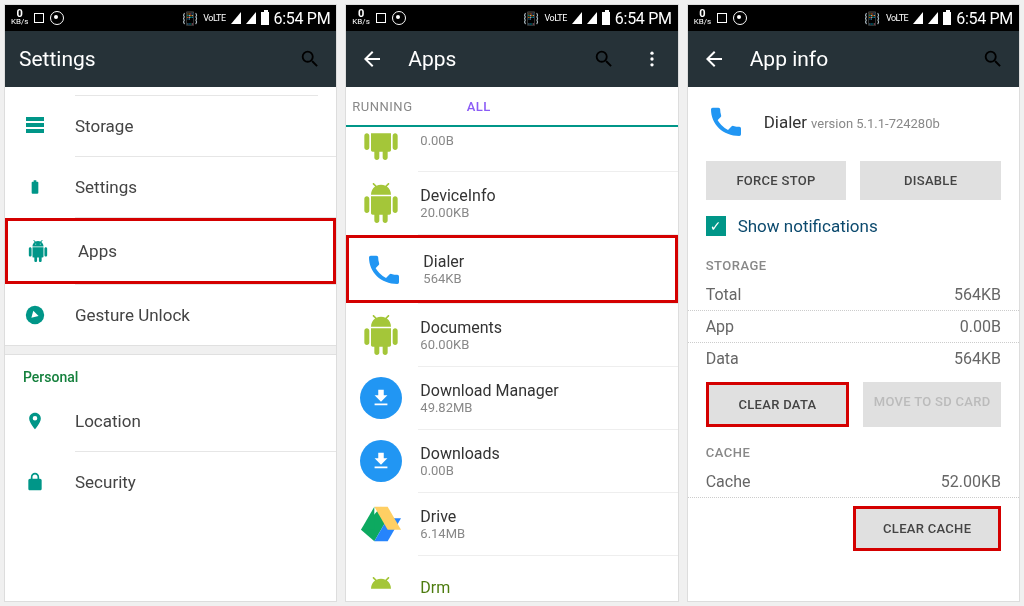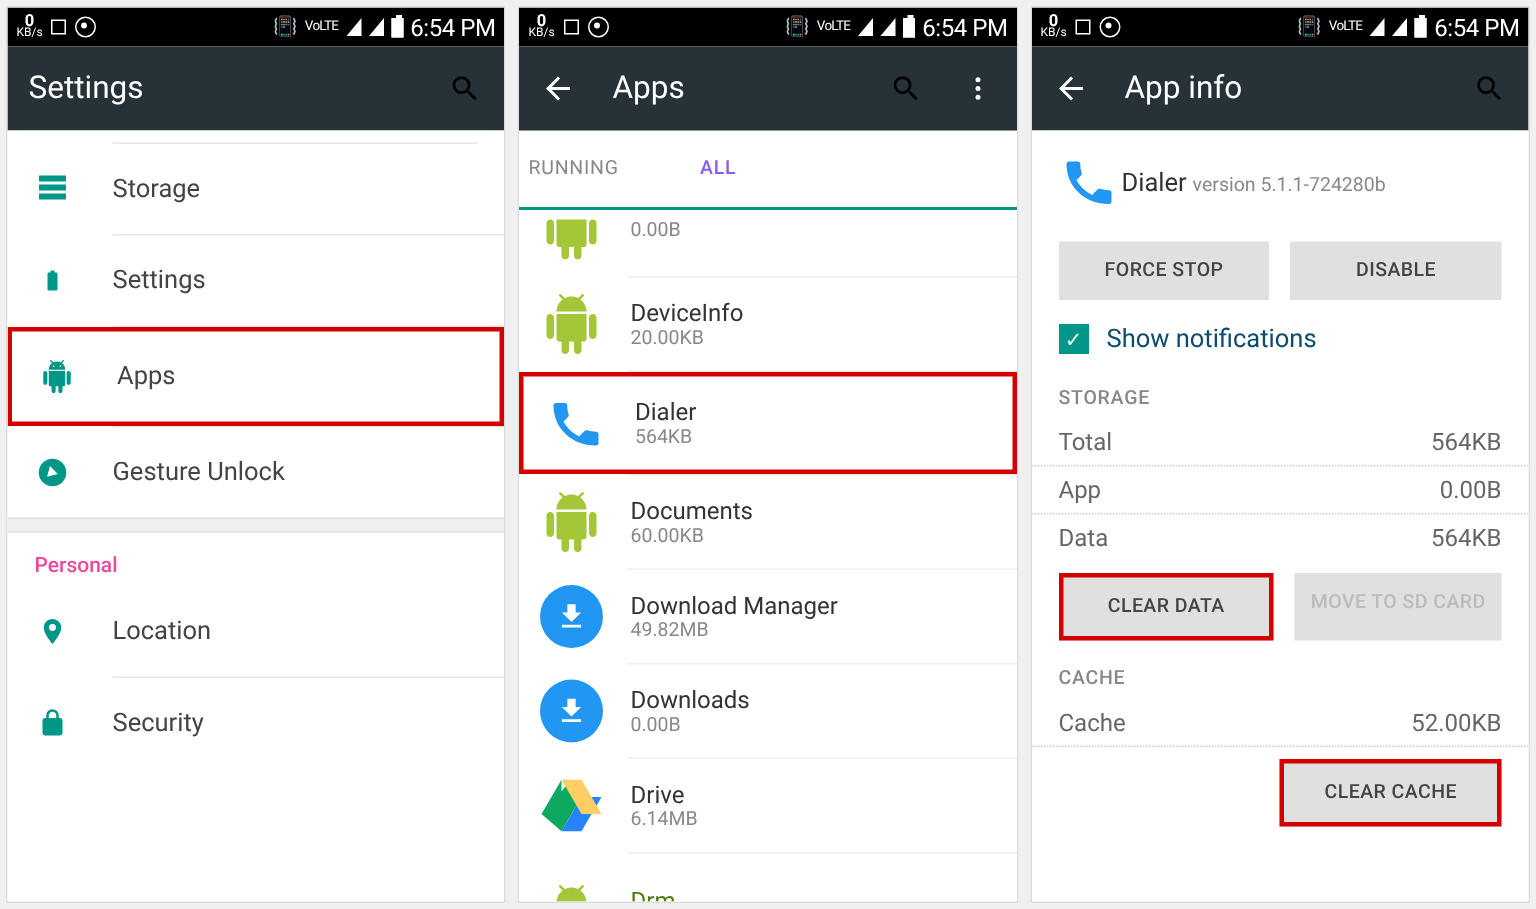--- a/index.html
+++ b/index.html
@@ -63,49 +63,49 @@
     padding: 0 14px;
     gap: 24px;
   }
   .app-bar .title { font-size: 21px; font-weight: 400; }
   .app-bar .spacer { flex: 1; }
   .search-icon svg, .back-icon svg, .overflow-icon svg { fill: #fff; }
   .icon-btn { width: 24px; height: 24px; display:flex; align-items:center; justify-content:center; }
   
   .content { flex: 1; overflow: hidden; background: #fff; }
   .section-header {
-    font-size: 14px; color: #ec4899; font-weight: 500;
+    font-size: 14px; color: #15803d; font-weight: 500;
     padding: 14px 18px 6px;
   }
   .list-item {
     display: flex; align-items: center;
     padding: 18px 18px;
     gap: 28px;
     position: relative;
   }
   .list-item .label { font-size: 17px; color: #444; }
   .list-item .icon-slot { width: 24px; height:24px; display:flex; align-items:center; justify-content:center; }
   .thin-divider { height: 1px; background: #e6e6e6; margin-left: 70px; }
   .thick-divider { height: 10px; background: #f0f0f0; border-top:1px solid #e0e0e0; border-bottom:1px solid #e0e0e0; }
   .red-box { border: 3px solid #d40000; }
   
-  .tabs { display:flex; height: 53px; border-bottom: 2px solid #009688; }
+  .tabs { display:flex; height: 40px; border-bottom: 2px solid #009688; }
   .tab { flex:1; display:flex; align-items:center; justify-content:center; font-size:13px; color:#888; letter-spacing:0.5px; }
   .tab.cut { flex:0.4; justify-content:flex-start; padding-left:6px; }
   .tab.active { color:#8b5cf6; font-weight:500; }
   .app-row {
     display:flex; align-items:center; padding: 10px 14px; gap: 18px;
   }
   .app-row .app-icon { width:42px; height:42px; display:flex; align-items:center; justify-content:center; }
   .app-row .text { display:flex; flex-direction:column; }
   .app-row .name { font-size:16px; color:#333; }
   .app-row .size { font-size:13px; color:#888; }
   .app-divider { height:1px; background:#eee; margin-left:72px; }
   
-  .s3-top { display:flex; align-items:center; padding: 14px 18px; }
+  .s3-top { display:flex; align-items:center; gap:16px; padding: 14px 18px; }
   .s3-top .text .name { font-size:17px; color:#333; }
   .s3-top .text .ver { font-size:13px; color:#888; }
   .btn-row { display:flex; gap:14px; padding: 4px 18px 10px; }
   .mat-btn {
     flex:1; background:#e0e0e0; color:#444; font-size:13px; font-weight:500;
     padding:12px 4px; text-align:center; letter-spacing:0.3px;
   }
   .mat-btn.disabled { color:#bbb; }
   .chk-row { display:flex; align-items:center; gap:12px; padding: 6px 18px 12px; }
   .chk-box { width:20px; height:20px; background:#009688; display:flex; align-items:center; justify-content:center; color:#fff; font-size:14px;}

